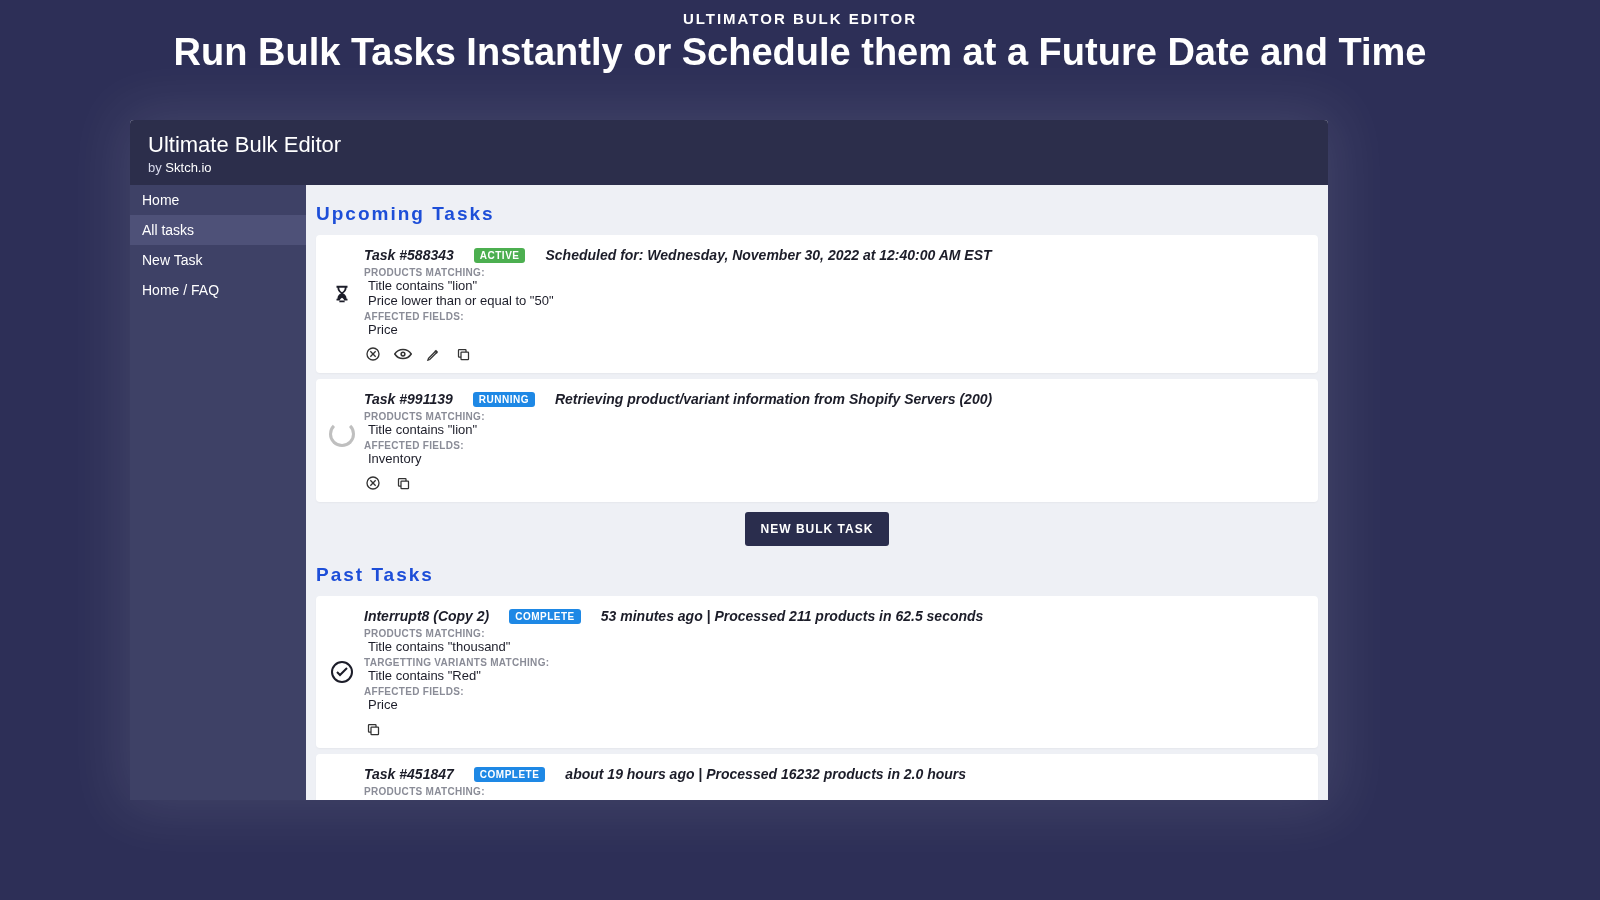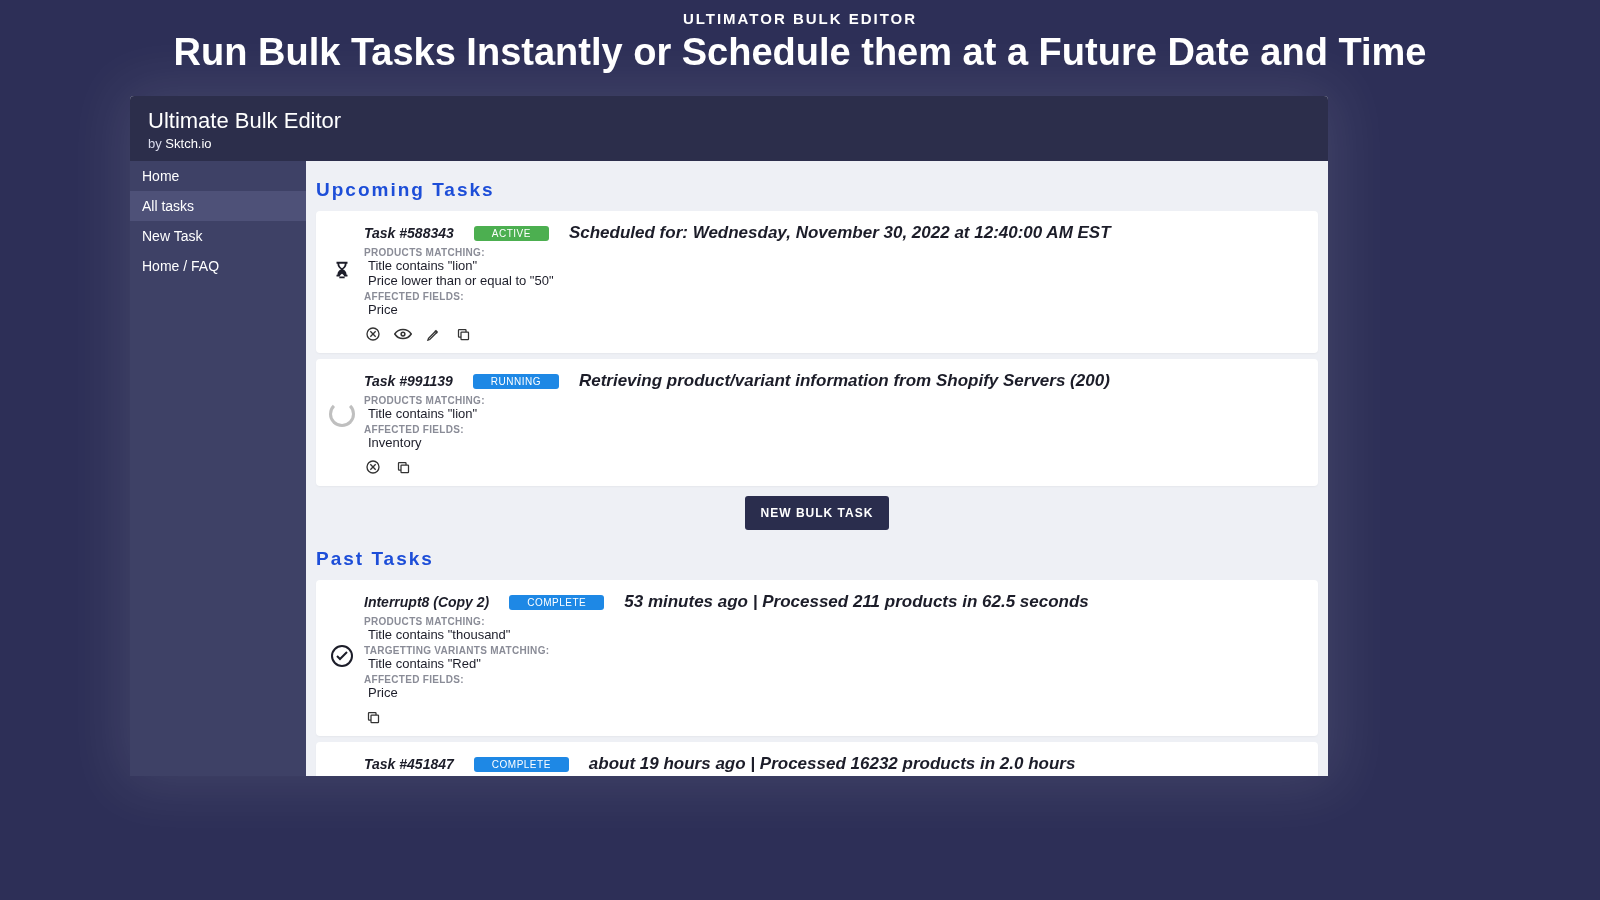--- a/index.html
+++ b/index.html
@@ -20,21 +20,21 @@
     letter-spacing: 2px;
     margin-bottom: 4px;
   }
   .hero-title {
     font-size: 38px;
     font-weight: 700;
   }
   .app-window {
     position: absolute;
     left: 130px;
-    top: 96px;
+    top: 120px;
     width: 1198px;
     height: 680px;
     background: #eef0f5;
     border-radius: 4px 4px 0 0;
     box-shadow: 0 0 60px 10px rgba(255,255,255,0.10);
     overflow: hidden;
     display: flex;
     flex-direction: column;
   }
   .app-header {
@@ -98,33 +98,33 @@
   }
   .task-title {
     font-weight: 700;
     font-size: 14px;
     color: #1c1d29;
     font-style: italic;
   }
   .badge {
     display: inline-block;
     font-size: 10px;
-    font-weight: 400;
-    padding: 2px 18px;
+    font-weight: 700;
+    padding: 2px 6px;
     border-radius: 3px;
     color: #fff;
     letter-spacing: 0.5px;
   }
   .badge.active { background: #4caf50; }
   .badge.running { background: #1e88e5; }
   .badge.complete { background: #1e88e5; }
   .meta {
     font-style: italic;
     font-weight: 700;
-    font-size: 17px;
+    font-size: 14px;
     color: #1c1d29;
   }
   .label {
     font-size: 10px;
     font-weight: 700;
     letter-spacing: 0.3px;
     color: #8a8c97;
     margin-top: 3px;
   }
   .value {

